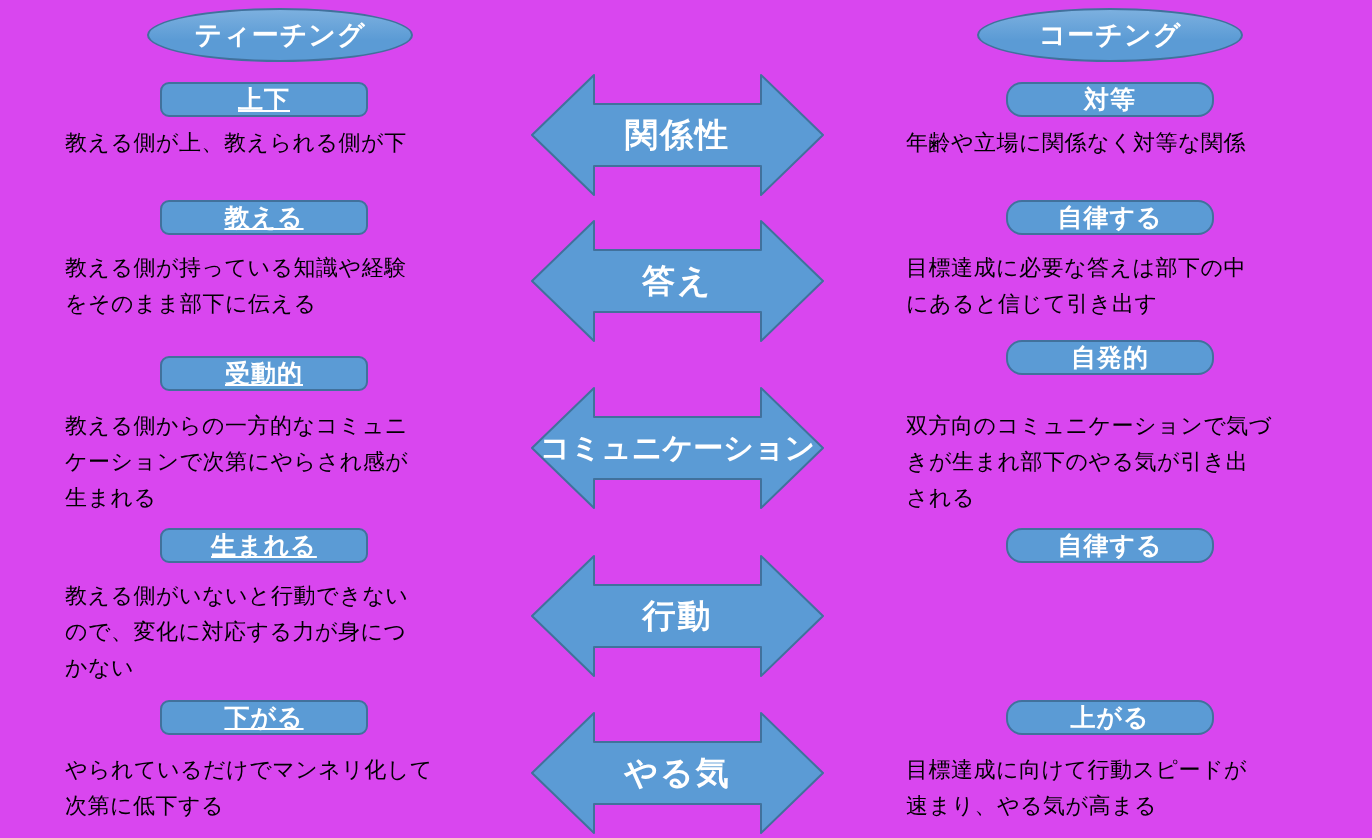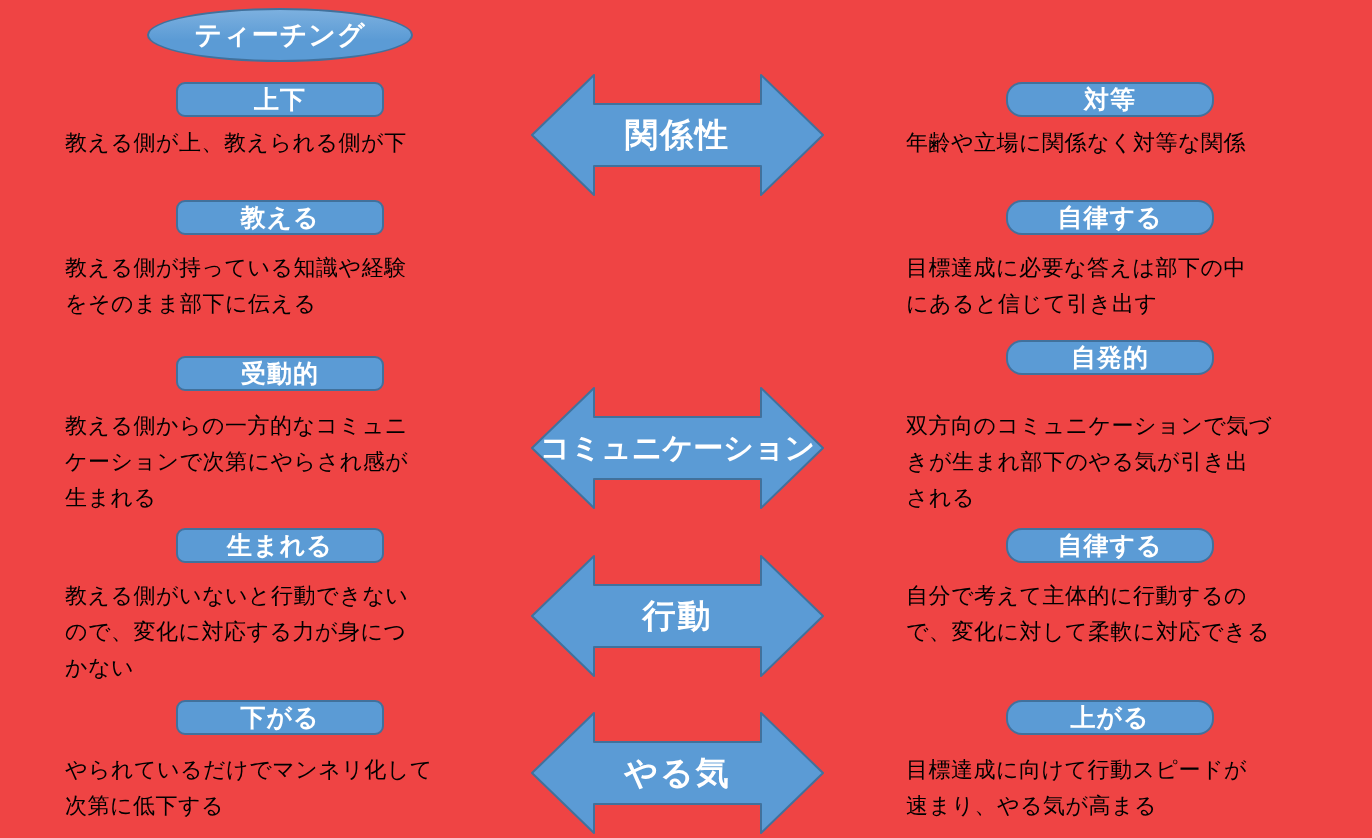--- a/index.html
+++ b/index.html
@@ -1,21 +1,21 @@
 <!DOCTYPE html>
 <html><head>
 <meta charset="utf-8">
 <style>
   * { margin: 0; padding: 0; box-sizing: border-box; }
   html, body { background: #ffffff; }
   .canvas {
     position: relative;
     width: 1372px;
     height: 838px;
-    background: #ef4444;
+    background: #d946ef;
     overflow: hidden;
     font-family: "Liberation Sans", "DejaVu Sans", sans-serif;
   }
   .ellipse {
     position: absolute;
     width: 266px;
     height: 54px;
     top: 8px;
     border-radius: 50%;
     background: linear-gradient(180deg, #7cb0df 0%, #5b9bd5 60%, #5b9bd5 100%);
@@ -38,21 +38,21 @@
     border: 2.5px solid #41719c;
     border-radius: 9px;
     display: flex;
     align-items: center;
     justify-content: center;
     color: #ffffff;
     font-size: 25px;
     font-weight: bold;
     letter-spacing: 1px;
   }
-  .badge-left { left: 176px; }
+  .badge-left { left: 160px; text-decoration: underline; }
   .badge-right { left: 1006px; border-radius: 16px; }
   .body-text {
     position: absolute;
     color: #000000;
     font-size: 22px;
     line-height: 36px;
     letter-spacing: 0.5px;
     white-space: pre-line;
     font-weight: 500;
   }
@@ -81,20 +81,23 @@
   .arrow-label.small { font-size: 30px; letter-spacing: 0; }
 </style>
 </head>
 <body>
 
 <div class="canvas">
 
   <div class="ellipse ellipse-left">
     <span>ティーチング</span>
   </div>
+  <div class="ellipse ellipse-right">
+    <span>コーチング</span>
+  </div>
 
   <div class="badge badge-left" style="top:82px">
       <span>上下</span>
     </div>
   <div class="body-text text-left" style="top:125px">教える側が上、教えられる側が下</div>
   <div class="arrow-wrap" style="top:73px">
     <svg width="295" height="124" viewBox="0 0 295 124">
       <polygon points="2,62 64,2 64,31 231,31 231,2 293,62 231,122 231,93 64,93 64,122" fill="#5b9bd5" stroke="#41719c" stroke-width="2" stroke-linejoin="round"></polygon>
     </svg>
     <div class="arrow-label">関係性</div>
@@ -102,20 +105,26 @@
   <div class="badge badge-right" style="top:82px">
       <span>対等</span>
     </div>
   <div class="body-text text-right" style="top:125px">年齢や立場に関係なく対等な関係</div>
 
   <div class="badge badge-left" style="top:200px">
       <span>教える</span>
     </div>
   <div class="body-text text-left" style="top:250px">教える側が持っている知識や経験
 をそのまま部下に伝える</div>
+  <div class="arrow-wrap" style="top:219px">
+    <svg width="295" height="124" viewBox="0 0 295 124">
+      <polygon points="2,62 64,2 64,31 231,31 231,2 293,62 231,122 231,93 64,93 64,122" fill="#5b9bd5" stroke="#41719c" stroke-width="2" stroke-linejoin="round"></polygon>
+    </svg>
+    <div class="arrow-label">答え</div>
+  </div>
   <div class="badge badge-right" style="top:200px">
       <span>自律する</span>
     </div>
   <div class="body-text text-right" style="top:250px">目標達成に必要な答えは部下の中
 にあると信じて引き出す</div>
 
   <div class="badge badge-left" style="top:356px">
       <span>受動的</span>
     </div>
   <div class="body-text text-left" style="top:408px">教える側からの一方的なコミュニ
@@ -142,22 +151,20 @@
 かない</div>
   <div class="arrow-wrap" style="top:554px">
     <svg width="295" height="124" viewBox="0 0 295 124">
       <polygon points="2,62 64,2 64,31 231,31 231,2 293,62 231,122 231,93 64,93 64,122" fill="#5b9bd5" stroke="#41719c" stroke-width="2" stroke-linejoin="round"></polygon>
     </svg>
     <div class="arrow-label">行動</div>
   </div>
   <div class="badge badge-right" style="top:528px">
       <span>自律する</span>
     </div>
-  <div class="body-text text-right" style="top:578px">自分で考えて主体的に行動するの
-で、変化に対して柔軟に対応できる</div>
 
   <div class="badge badge-left" style="top:700px">
       <span>下がる</span>
     </div>
   <div class="body-text text-left" style="top:752px">やられているだけでマンネリ化して
 次第に低下する</div>
   <div class="arrow-wrap" style="top:711px">
     <svg width="295" height="124" viewBox="0 0 295 124">
       <polygon points="2,62 64,2 64,31 231,31 231,2 293,62 231,122 231,93 64,93 64,122" fill="#5b9bd5" stroke="#41719c" stroke-width="2" stroke-linejoin="round"></polygon>
     </svg>

